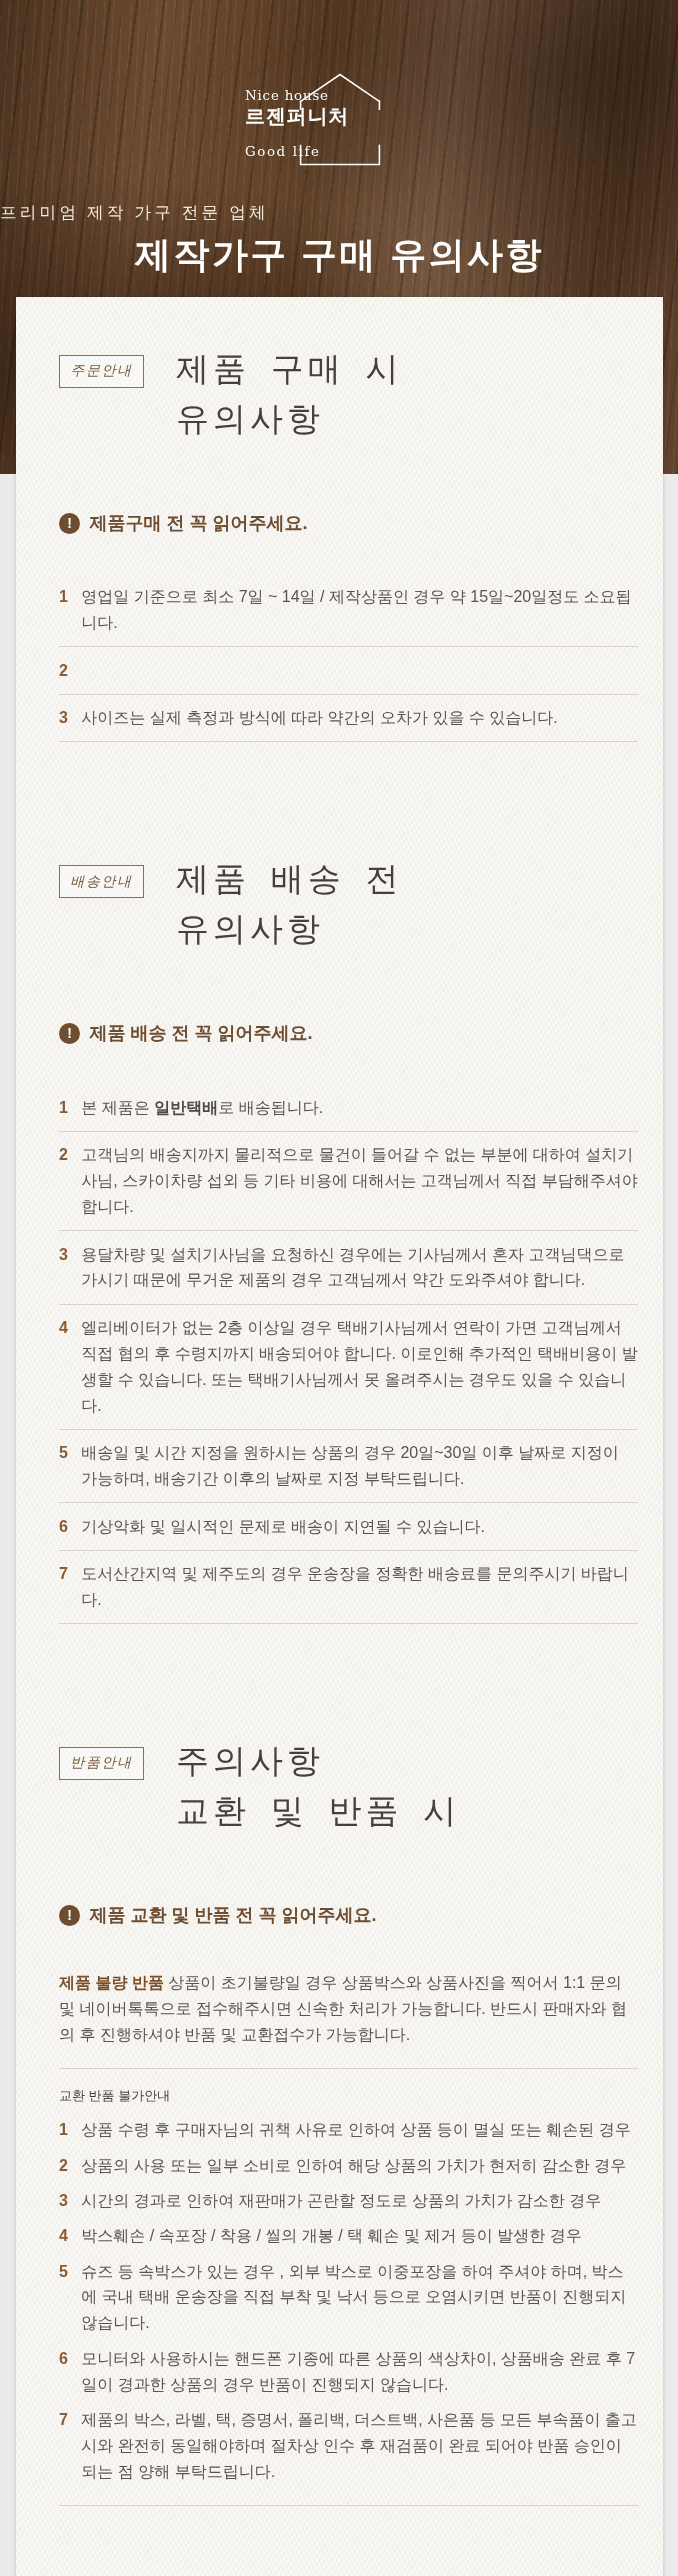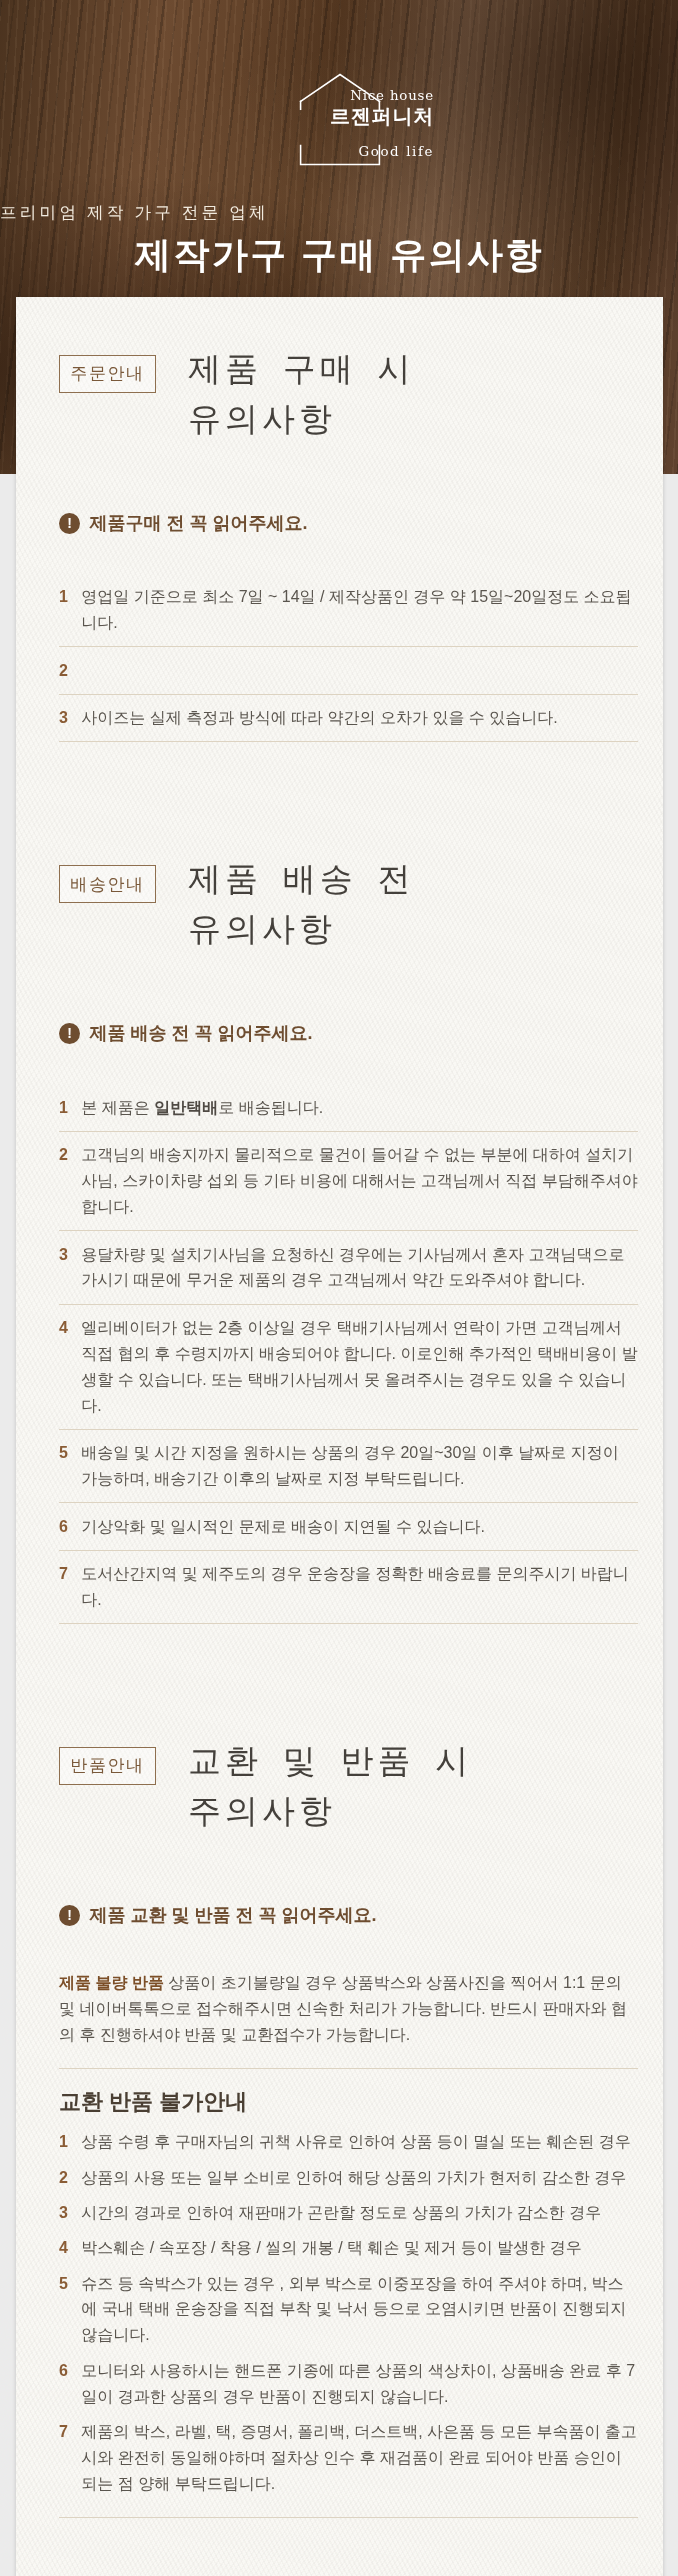--- a/index.html
+++ b/index.html
@@ -17,21 +17,21 @@
     height:474px;
     background-color:#5d4128;
     background-image:
       radial-gradient(ellipse 711px 332px at 12% 80%, rgba(25,12,4,.5), transparent 62%),
       radial-gradient(ellipse 553px 411px at 88% 15%, rgba(20,10,4,.4), transparent 65%),
       radial-gradient(ellipse 395px 237px at 55% 45%, rgba(255,205,160,.08), transparent 70%),
       repeating-linear-gradient(97deg, rgba(0,0,0,.20) 0 2.4px, transparent 2.4px 13.4px, rgba(0,0,0,.12) 13.4px 15px, transparent 15px 27px),
       repeating-linear-gradient(93deg, rgba(255,220,180,.06) 0 1.6px, transparent 1.6px 8.7px),
       linear-gradient(100deg,#4b331f 0%,#6d4b31 22%,#583a22 45%,#755740 62%,#503621 85%,#614330 100%);
   }
-  .logo{position:relative;width:189px;height:101px;margin:0 auto;padding-top:73px;text-align:right;color:#fff;}
+  .logo{position:relative;width:189px;height:101px;margin:0 auto;padding-top:73px;text-align:left;color:#fff;}
   .house{position:absolute;left:50%;top:73px;transform:translateX(-50%);}
   .logo-top{position:absolute;top:88px;left:0;width:100%;font-family:"DejaVu Serif","Liberation Serif",serif;font-size:13.4px;letter-spacing:0.8px;}
   .logo-name{position:absolute;top:103px;left:0;width:100%;font-size:20px;font-weight:700;letter-spacing:0.8px;}
   .logo-bottom{position:absolute;top:144px;left:0;width:100%;font-family:"DejaVu Serif","Liberation Serif",serif;font-size:13.4px;letter-spacing:1.6px;}
   .hd-sub{margin-top:28px;color:#f2ebdf;font-size:16.6px;letter-spacing:3.2px;}
   .hd-title{margin-top:7px;text-align:center;color:#ffffff;font-size:36px;font-weight:700;letter-spacing:2.4px;}
 
   
   .card{
     position:relative;
@@ -43,40 +43,40 @@
     background-image:
       repeating-linear-gradient(63deg, rgba(120,110,95,.04) 0 1.6px, transparent 1.6px 4px),
       repeating-linear-gradient(-55deg, rgba(120,110,95,.03) 0 1.6px, transparent 1.6px 4.7px);
     box-shadow:0 0.8px 4px rgba(0,0,0,.18);
   }
 
   .section + .section{margin-top:112px;}
   .sec-head{display:flex;align-items:flex-start;gap:32px;}
   .badge{
     flex:0 0 auto;border:0.8px solid #8e6f4f;color:#7a593a;background:rgba(255,255,255,.35);
-    font-size:17px;letter-spacing:1.6px;padding:6.3px 10.3px;margin-top:11px;
+    font-size:14px;letter-spacing:1.6px;padding:6.3px 10.3px;margin-top:11px;font-style:italic;
   }
   .sec-title{font-family:"DejaVu Serif","Liberation Serif",serif;font-weight:400;color:#44403b;font-size:33px;line-height:1.5;letter-spacing:4px;word-spacing:6.3px;}
   .sec-title span{display:block;}
 
   .notice{display:flex;align-items:center;gap:9.5px;margin-top:68px;color:#6e4d30;font-size:18px;font-weight:700;}
   .notice-icon{flex:0 0 auto;width:21px;height:21px;border-radius:50%;background:#6e4d30;color:#fff;
     display:flex;align-items:center;justify-content:center;font-size:14px;font-weight:700;line-height:1;}
 
   .n-list{list-style:none;margin:39px 0 0;padding:0;font-size:16px;color:#5a554e;line-height:1.62;}
   .n-list li{display:flex;gap:10.3px;}
   .with-dividers li{padding:10.3px 0;border-bottom:0.8px solid #ddd3c1;}
   .plain li{padding:4.7px 0;}
   .plain{border-bottom:0.8px solid #ddd3c1;padding-bottom:16px;}
   .n-num{color:#8a5c35;font-weight:700;min-width:12px;flex:0 0 auto;}
   .n-text b{font-weight:700;color:#4f4a44;font-family:Liberation Serif, serif;}
 
   .intro{margin-top:43px;font-size:16px;line-height:1.62;color:#5a554e;padding-bottom:20.5px;border-bottom:0.8px solid #ddd3c1;}
   .intro .lead{font-weight:700;color:#7c4f28;}
-  .subheading{margin-top:17.4px;margin-bottom:8px;font-size:22px;font-weight:700;color:#4a3f33;}
+  .subheading{margin-top:17.4px;margin-bottom:8px;font-size:13px;font-weight:400;color:#4a3f33;}
 </style>
 </head>
 <body>
 
 <div class="page">
 
   <div class="wood">
     <div class="logo">
       <svg class="house" width="82" height="93" viewBox="0 0 104 118" fill="none" stroke="#ffffff" stroke-width="2" stroke-linecap="square">
         <path d="M2 36 L52 2 L102 36"></path>
@@ -162,22 +162,22 @@
             <span class="n-num">7</span>
             <span class="n-text">도서산간지역 및 제주도의 경우 운송장을 정확한 배송료를 문의주시기 바랍니다.</span>
           </li>
         </ul>
     </div>
 
     <div class="section">
       <div class="sec-head">
         <div class="badge">반품안내</div>
         <div class="sec-title">
+          <span>주의사항</span>
           <span>교환 및 반품 시</span>
-          <span>주의사항</span>
         </div>
       </div>
       <div class="notice">
         <span class="notice-icon">!</span>
         <span>제품 교환 및 반품 전 꼭 읽어주세요.</span>
       </div>
       <p class="intro">
         <span class="lead">제품 불량 반품</span><span> 상품이 초기불량일 경우 상품박스와 상품사진을 찍어서 1:1 문의 및 네이버톡톡으로 접수해주시면 신속한 처리가 가능합니다. 반드시 판매자와 협의 후 진행하셔야 반품 및 교환접수가 가능합니다.</span>
       </p>
       <div class="subheading">교환 반품 불가안내</div>

